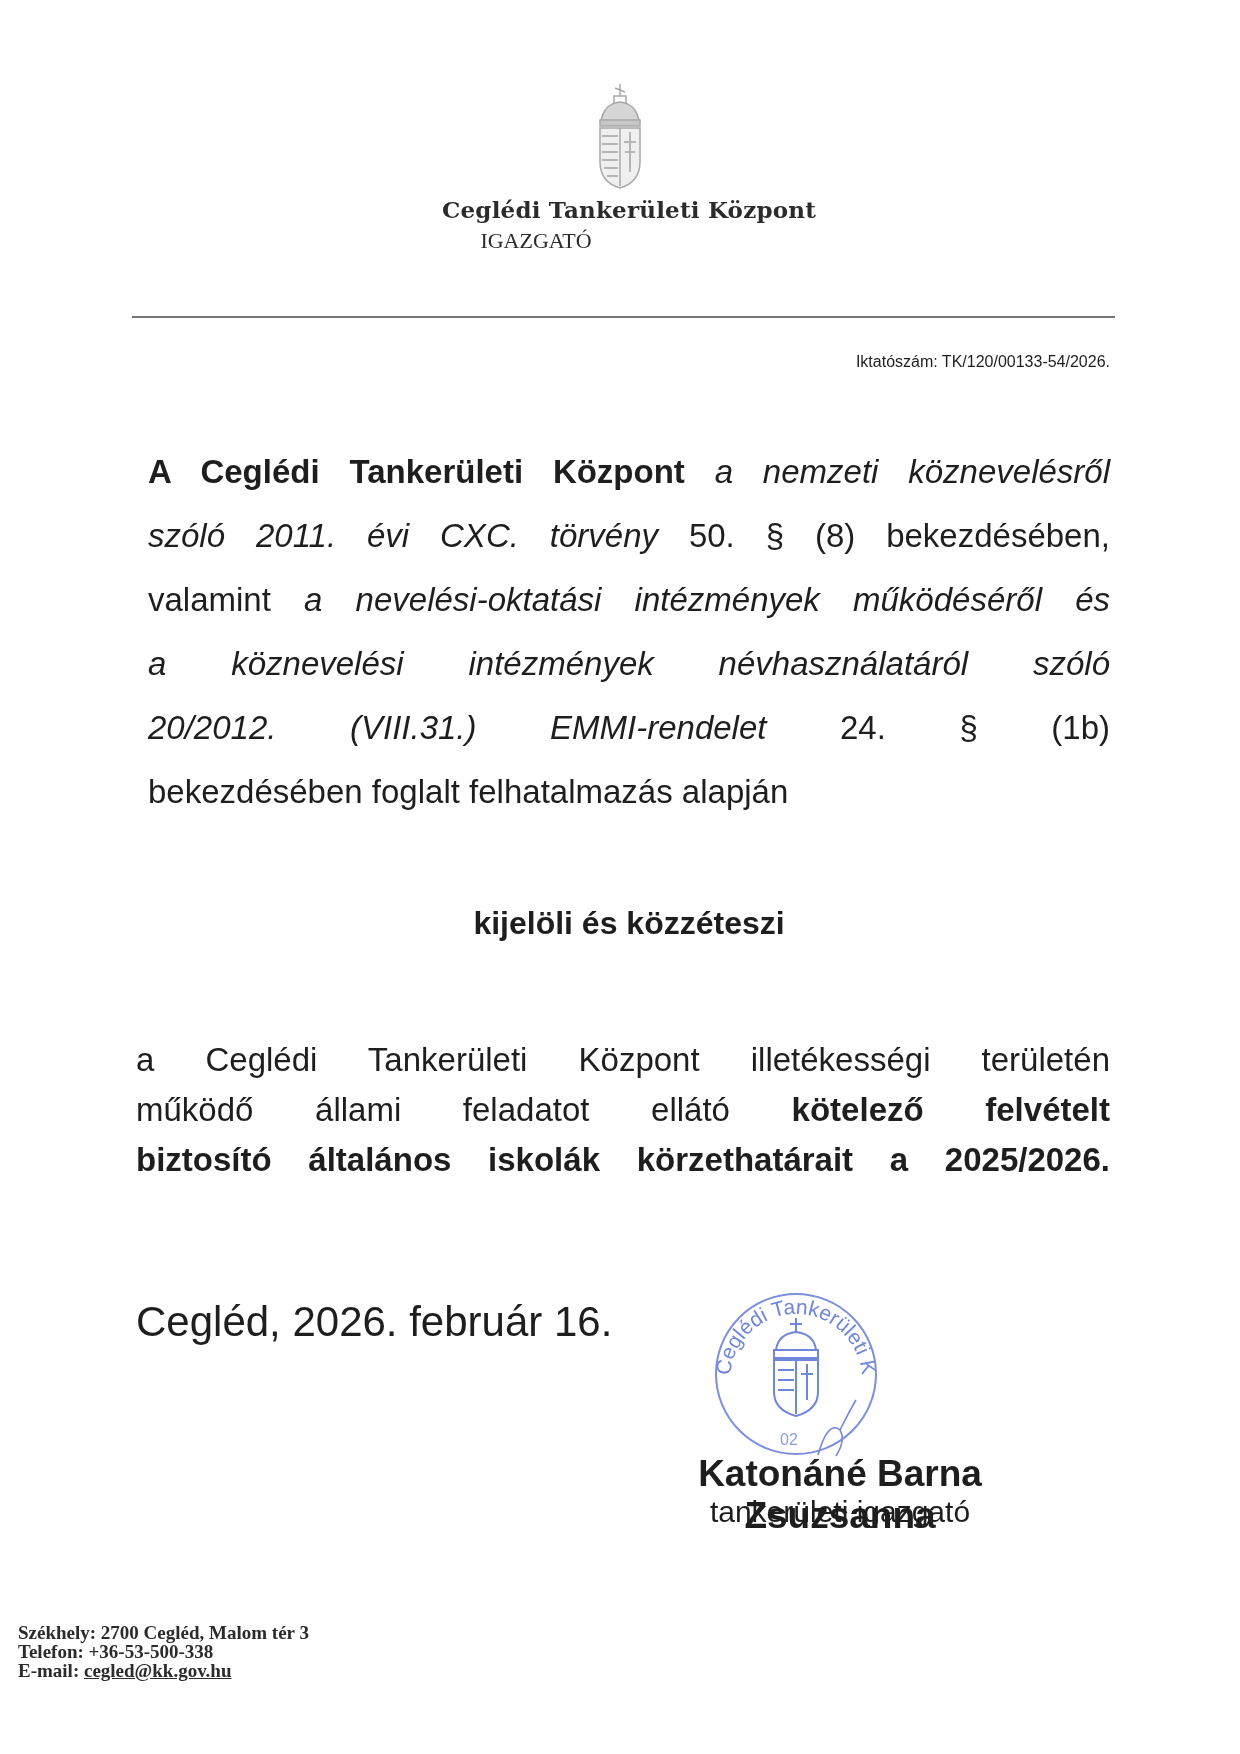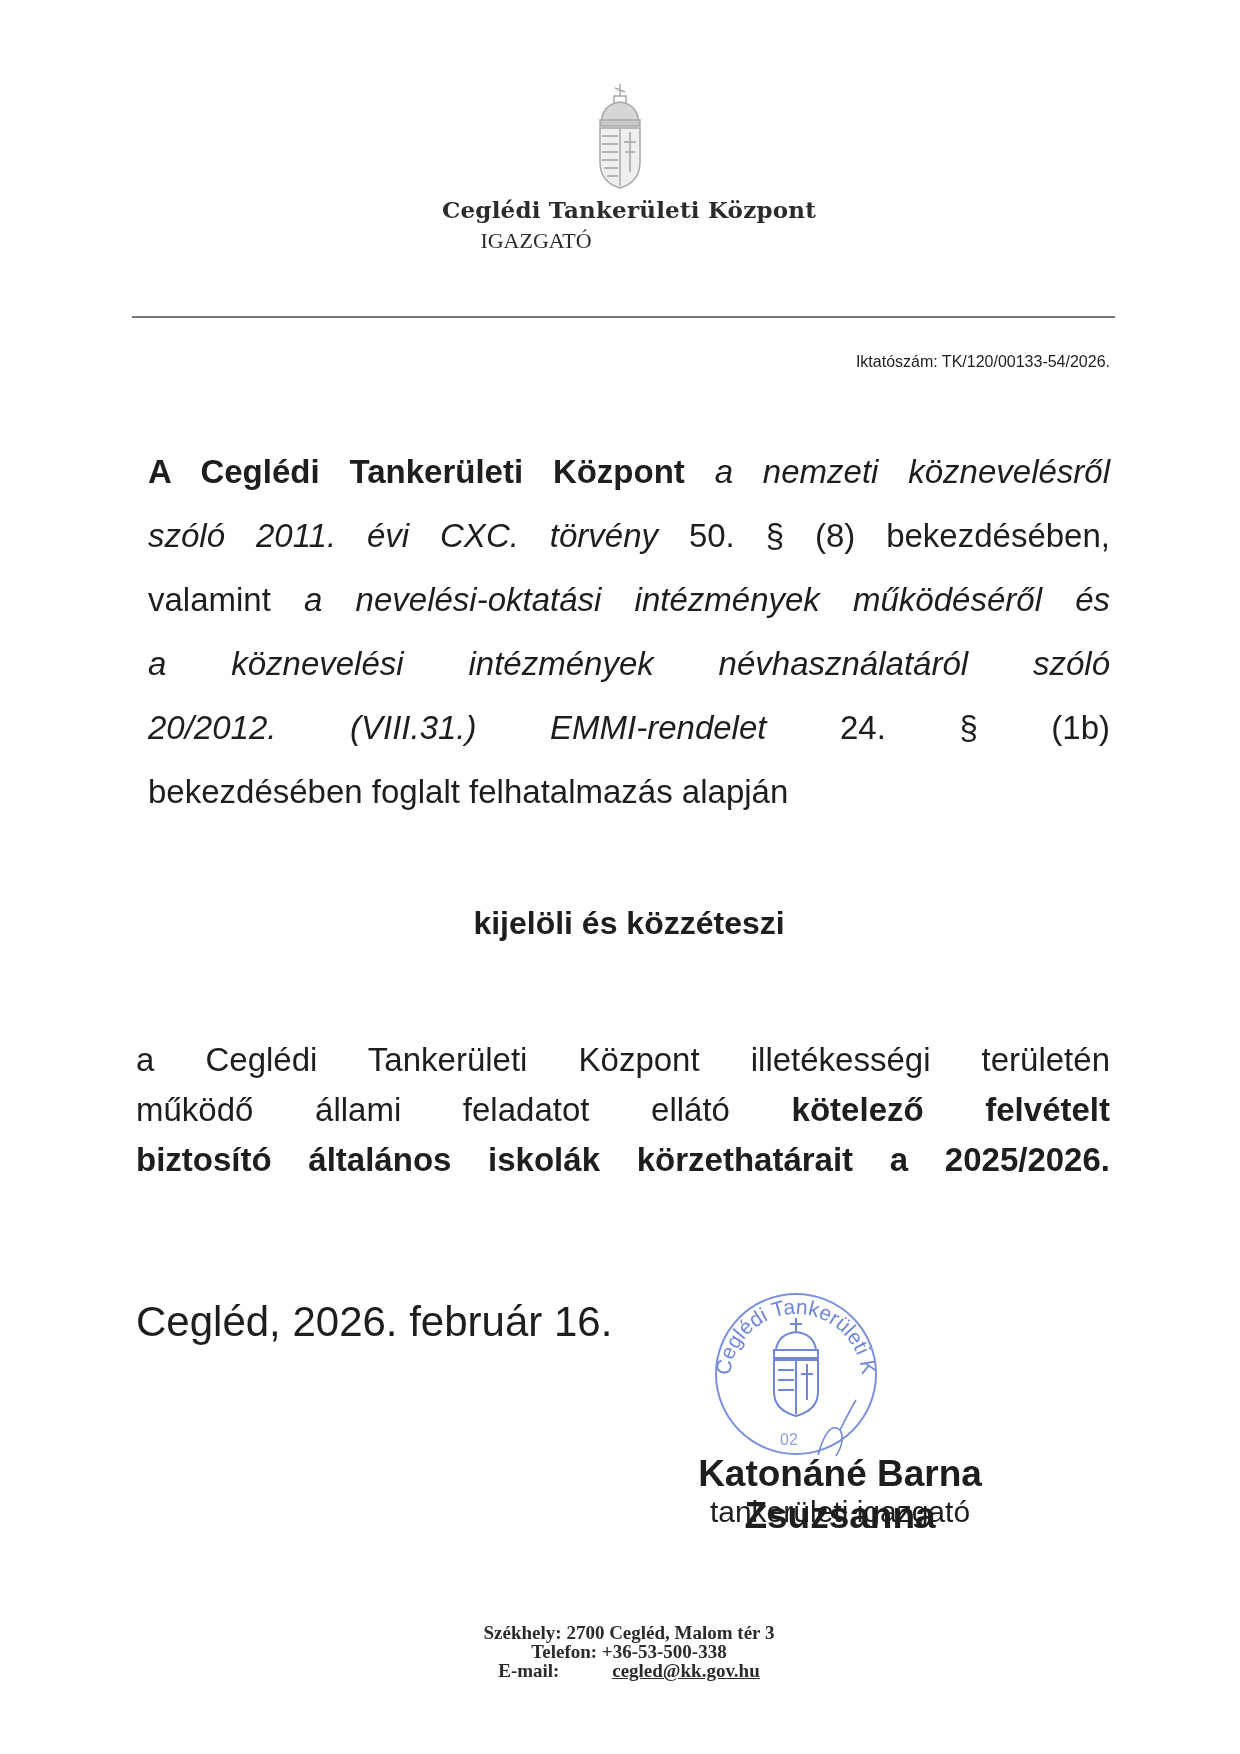--- a/index.html
+++ b/index.html
@@ -17,22 +17,22 @@
     .center-head { left: 0; width: 1240px; top: 895px; text-align: center; font-family: "Liberation Sans", sans-serif; font-weight: bold; font-size: 32px; color: #1e1e1e; padding-left: 18px; box-sizing: border-box; margin-top: 10px; }
     .p2 { top: 1035px; line-height: 50px; }
     .p2 .line { display: block; text-align: justify; text-align-last: justify; height: 50px; }
     .p2 .line.last { text-align-last: left; }
     b { font-weight: bold; }
     i { font-style: italic; }
     .date { left: 136px; top: 1298px; font-family: "Liberation Sans", sans-serif; font-size: 42px; color: #1e1e1e; }
     .stamp { left: 700px; top: 1270px; width: 190px; height: 190px; }
     .sig-name { left: 620px; width: 440px; top: 1453px; text-align: center; font-family: "Liberation Sans", sans-serif; font-weight: bold; font-size: 37px; color: #1e1e1e; }
     .sig-title { left: 620px; width: 440px; top: 1495px; text-align: center; font-family: "Liberation Sans", sans-serif; font-size: 30px; color: #1e1e1e; }
-    .footer { left: 0; width: 1240px; top: 1623px; text-align: center; font-family: "Liberation Serif", serif; font-weight: bold; font-size: 19px; line-height: 19px; color: #2b2b2b; padding-left: 18px; box-sizing: border-box; }
-    .footer a { color: #2b2b2b; text-decoration: underline; margin-left: 48px; }
+    .footer { left: 0; width: 1240px; top: 1623px; text-align: left; font-family: "Liberation Serif", serif; font-weight: bold; font-size: 19px; line-height: 19px; color: #2b2b2b; padding-left: 18px; box-sizing: border-box; }
+    .footer a { color: #2b2b2b; text-decoration: underline; }
   </style>
 </head>
 <body>
 
 <div class="abs crest">
   <svg width="54" height="110" viewBox="0 0 54 110">
     <g fill="none" stroke="#a8a8a8" stroke-width="1.5">
       <line x1="27" y1="2" x2="27" y2="14"></line>
       <line x1="22" y1="6" x2="32" y2="10"></line>
       <rect x="21" y="14" width="12" height="10"></rect>

